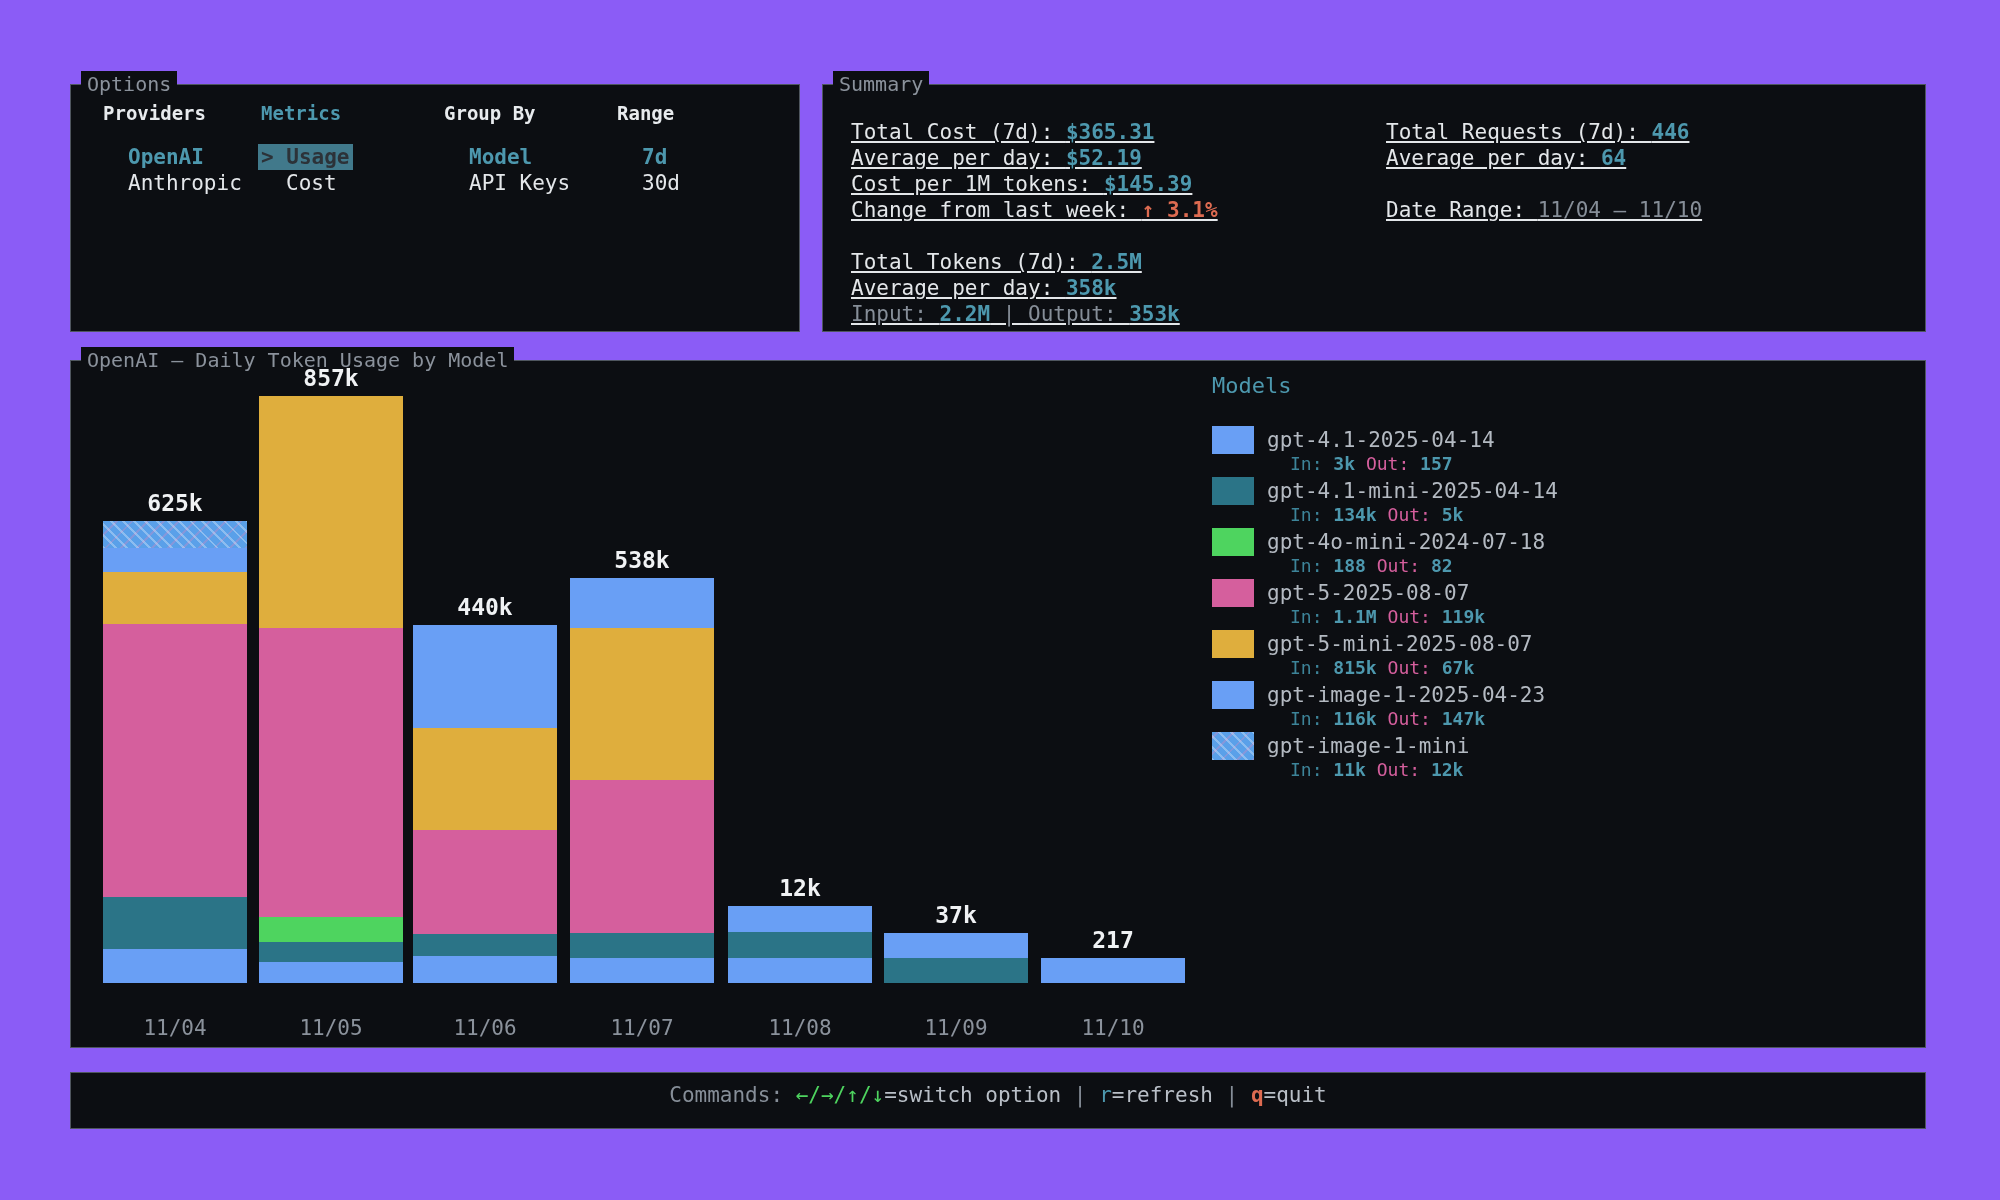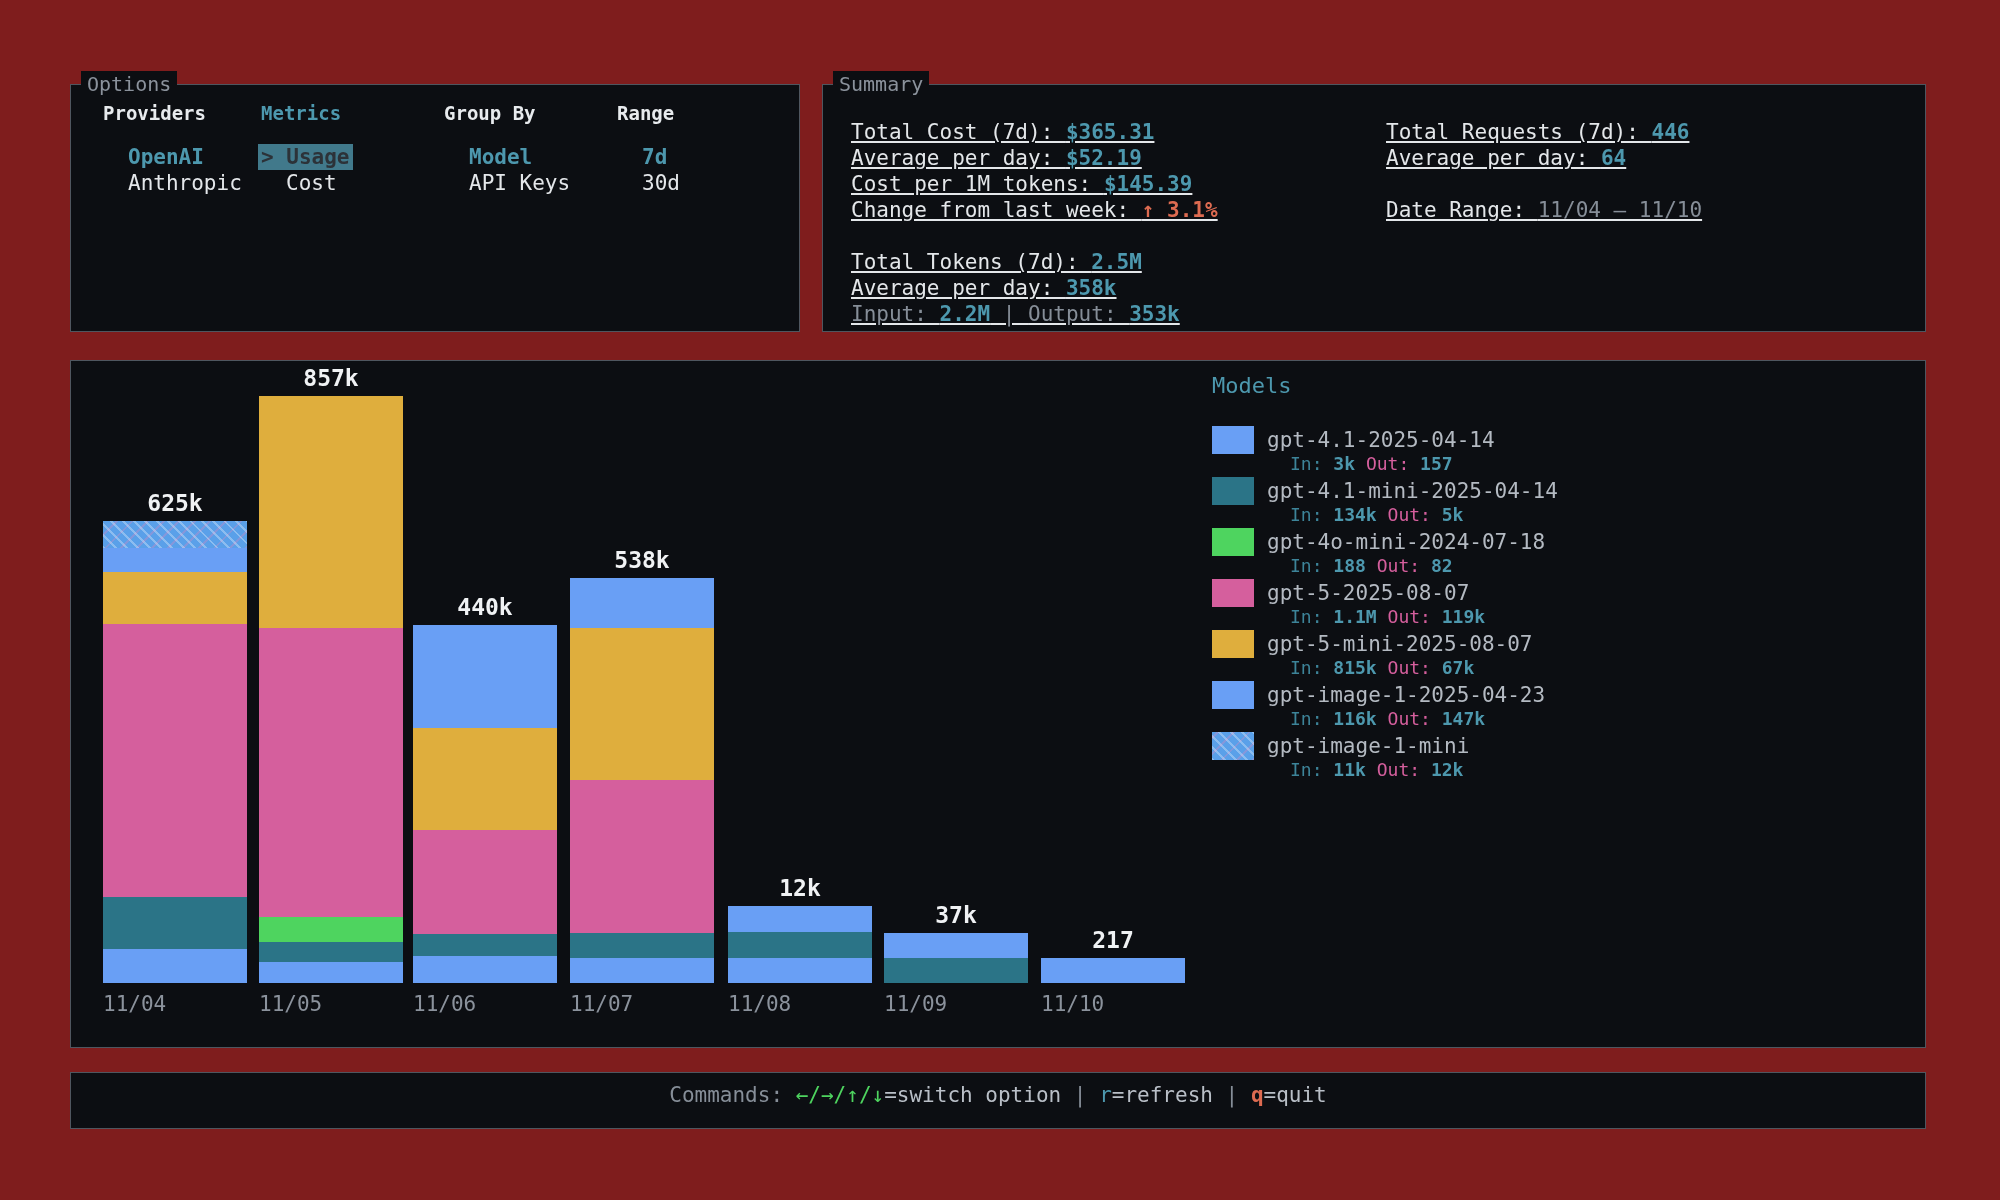--- a/index.html
+++ b/index.html
@@ -1,19 +1,19 @@
 <!DOCTYPE html>
 <html><head>
 <meta charset="utf-8">
 <style>
   * { box-sizing: border-box; margin: 0; padding: 0; }
   html,body { background:#0c0e12; }
   body { width:2000px; height:1200px; overflow:hidden; }
   #app {
-    position:relative; width:2000px; height:1200px; background:#7f1d1d;
+    position:relative; width:2000px; height:1200px; background:#8b5cf6;
     font-family:"DejaVu Sans Mono", monospace; color:#e4e7ea;
   }
   .panel { position:absolute; border:1px solid #4f565f; background:#0c0e12; }
   .panel-title {
     position:absolute; top:-14px; left:10px; background:#0c0e12;
     padding:0 6px; color:#8b929c; font-size:20px; line-height:26px; white-space:pre;
   }
   
   .s-white { color:#e4e7ea; }
   .s-whiteb { color:#e8ebee; font-weight:bold; }
@@ -44,22 +44,22 @@
   .hatched {
     background-image:
       repeating-linear-gradient(45deg, rgba(255,255,255,.30) 0 2px, rgba(0,0,0,0) 2px 8px),
       repeating-linear-gradient(-45deg, rgba(238,130,184,.28) 0 2px, rgba(0,0,0,0) 2px 11px);
   }
   .bar-value {
     position:absolute; width:144px; text-align:center; font-size:23px;
     font-weight:bold; color:#f0f2f4; height:28px; line-height:28px; white-space:pre;
   }
   .bar-date {
-    position:absolute; width:144px; font-size:21px;
-    color:#8b929c; height:26px; line-height:26px; white-space:pre;
+    position:absolute; width:144px; text-align:center; font-size:21px;
+    color:#8b929c; height:26px; line-height:26px; white-space:pre;margin-top:24px;
   }
   
   #legend { position:absolute; left:1141px; top:0; width:700px; }
   .legend-title { position:absolute; left:0; top:12px; font-size:22px; font-weight:normal; color:#4d98ae; white-space:pre; }
   .legend-item { position:absolute; left:0; }
   .legend-swatch { position:absolute; left:0; top:0; width:42px; height:28px; }
   .legend-name { position:absolute; left:55px; top:0; font-size:21px; line-height:28px; color:#b4bac2; white-space:pre; }
   .legend-inout { position:absolute; left:78px; top:25px; font-size:18px; line-height:26px; white-space:pre; }
   
   #command-text { text-align:center; font-size:21px; line-height:44px; white-space:pre; }
@@ -117,20 +117,21 @@
       </div>
     <div class="sum-col" id="summary-right" style="left:563px;">
         <div class="sum-line"><span class="s-white">Total Requests (7d): </span><span class="s-tealb">446</span></div>
         <div class="sum-line"><span class="s-white">Average per day: </span><span class="s-tealb">64</span></div>
         <div class="sum-line"></div>
         <div class="sum-line"><span class="s-white">Date Range: </span><span class="s-gray">11/04 — 11/10</span></div>
       </div>
   </div>
 
   <div class="panel" id="chart-panel" style="left:70px; top:360px; width:1856px; height:688px;">
+    <div class="panel-title">OpenAI — Daily Token Usage by Model</div>
     <div id="plot">
         <div class="bar" style="left: 32px; top: 160px; height: 462px;">
           <div class="bar-seg" style="bottom: 0px; height: 34px; background-color: rgb(105, 159, 245);"></div>
           <div class="bar-seg" style="bottom: 34px; height: 52px; background-color: rgb(43, 116, 135);"></div>
           <div class="bar-seg" style="bottom: 86px; height: 273px; background-color: rgb(213, 95, 157);"></div>
           <div class="bar-seg" style="bottom: 359px; height: 52px; background-color: rgb(223, 174, 61);"></div>
           <div class="bar-seg" style="bottom: 411px; height: 24px; background-color: rgb(105, 159, 245);"></div>
           <div class="bar-seg hatched" style="bottom: 435px; height: 27px; background-color: rgb(90, 160, 233);"></div>
         </div>
         <div class="bar-value" style="left: 32px; top: 128px;">625k</div>

